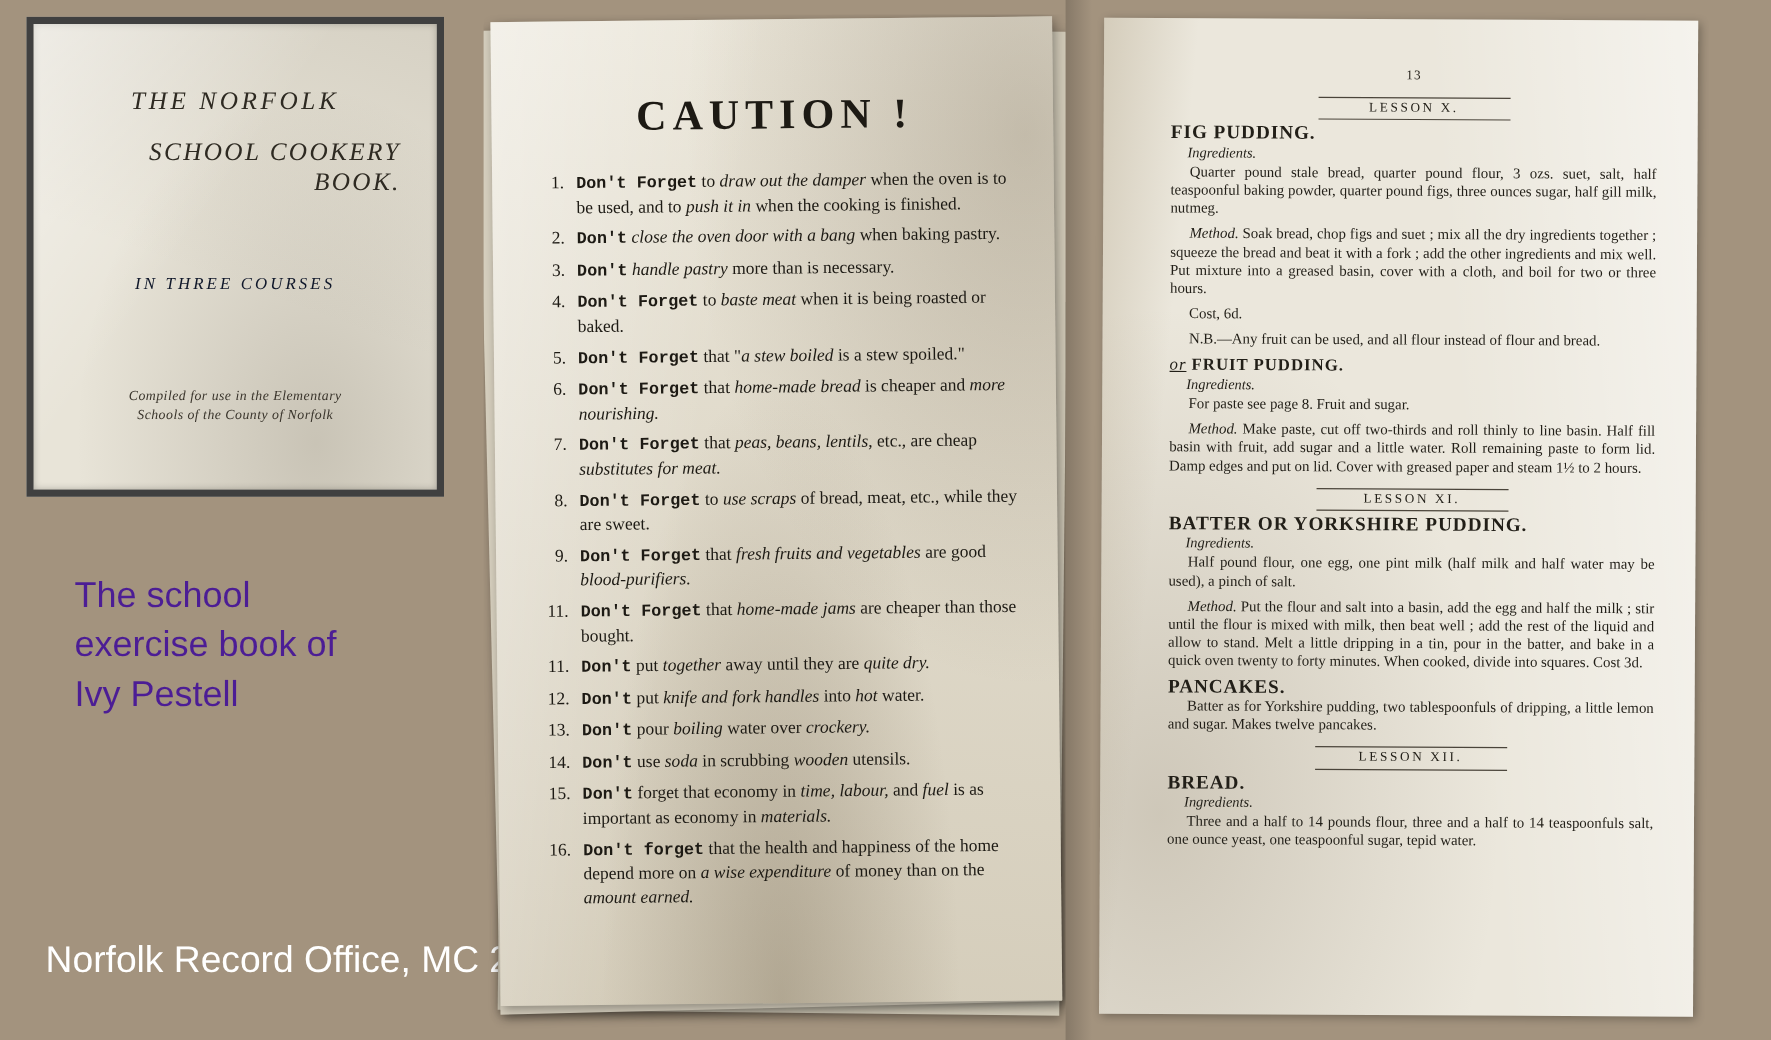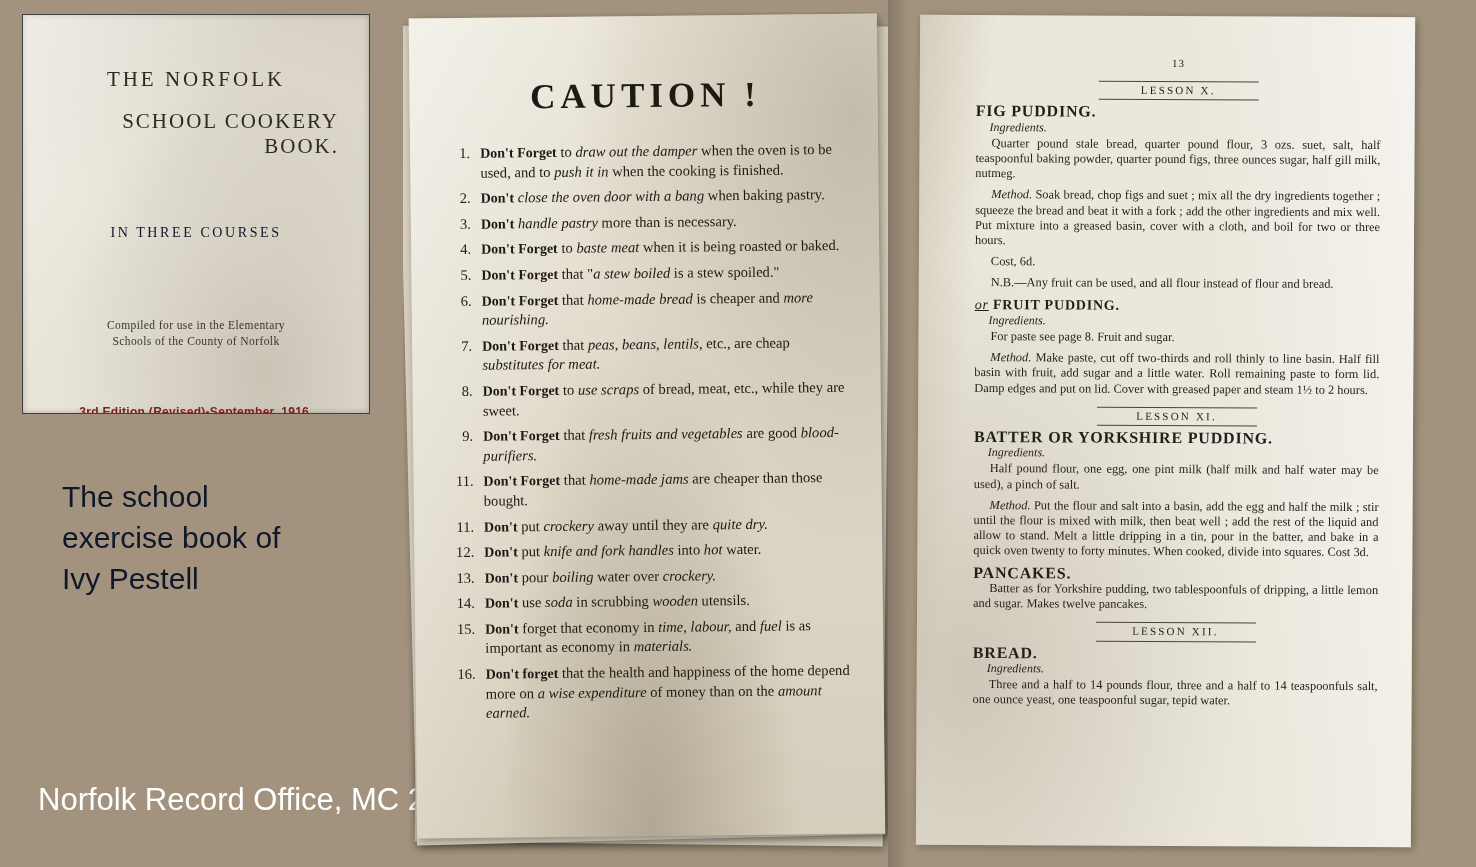--- a/index.html
+++ b/index.html
@@ -15,21 +15,21 @@
     overflow: hidden;
     font-family: "Liberation Sans", sans-serif;
   }
 
   
   .caption-mid {
     position: absolute;
     left: 62px;
     top: 476px;
     width: 330px;
-    color: #0f172a;
+    color: #4c1d95;
     font-size: 30px;
     line-height: 41px;
     font-family: "Liberation Sans", sans-serif;
     white-space: pre-line;
   }
   .caption-bottom {
     position: absolute;
     left: 38px;
     top: 782px;
     color: #ffffff;
@@ -43,22 +43,23 @@
     position: absolute;
     box-sizing: border-box;
     overflow: hidden;
   }
   #photo-title {
     left: 22px;
     top: 14px;
     width: 348px;
     height: 400px;
     background: #e8e4d8;
-    border: 1px solid #404040;
+    border: 6px solid #404040;
     box-shadow: 0 0 6px rgba(0,0,0,0.25) inset;
+    font-style: italic;
   }
   #photo-title:before {
     content: "";
     position: absolute;
     inset: 0;
     background:
       linear-gradient(125deg, rgba(255,255,255,0.5) 0%, rgba(255,255,255,0) 42%),
       linear-gradient(200deg, rgba(120,110,90,0.16) 0%, rgba(255,255,255,0) 55%),
       radial-gradient(ellipse at 70% 90%, rgba(90,80,60,0.22) 0%, rgba(255,255,255,0) 60%);
     pointer-events: none;
@@ -171,21 +172,21 @@
   }
   ol.dont-list li .num {
     position: absolute;
     left: 0;
     width: 26px;
     text-align: right;
     font-size: 14.6px;
   }
   .dont {
     font-weight: bold;
-    font-family: Liberation Serif, serif;
+    font-family: Liberation Mono, monospace;
     font-size: 14px;
   }
 
   
   #photo-recipes {
     left: 904px;
     top: 6px;
     width: 520px;
     height: 855px;
   }
@@ -295,21 +296,21 @@
             <li><span class="num">1.</span><span class="dont">Don't Forget</span><span> to <i>draw out the damper</i> when the oven is to be used, and to <i>push it in</i> when the cooking is finished.</span></li>
             <li><span class="num">2.</span><span class="dont">Don't</span><span> <i>close the oven door with a bang</i> when baking pastry.</span></li>
             <li><span class="num">3.</span><span class="dont">Don't</span><span> <i>handle pastry</i> more than is necessary.</span></li>
             <li><span class="num">4.</span><span class="dont">Don't Forget</span><span> to <i>baste meat</i> when it is being roasted or baked.</span></li>
             <li><span class="num">5.</span><span class="dont">Don't Forget</span><span> that "<i>a stew boiled</i> is a stew spoiled."</span></li>
             <li><span class="num">6.</span><span class="dont">Don't Forget</span><span> that <i>home-made bread</i> is cheaper and <i>more nourishing.</i></span></li>
             <li><span class="num">7.</span><span class="dont">Don't Forget</span><span> that <i>peas, beans, lentils</i>, etc., are cheap <i>substitutes for meat.</i></span></li>
             <li><span class="num">8.</span><span class="dont">Don't Forget</span><span> to <i>use scraps</i> of bread, meat, etc., while they are sweet.</span></li>
             <li><span class="num">9.</span><span class="dont">Don't Forget</span><span> that <i>fresh fruits and vegetables</i> are good <i>blood-purifiers.</i></span></li>
             <li><span class="num">11.</span><span class="dont">Don't Forget</span><span> that <i>home-made jams</i> are cheaper than those bought.</span></li>
-            <li><span class="num">11.</span><span class="dont">Don't</span><span> put <i>crockery</i> away until they are <i>quite dry.</i></span></li>
+            <li><span class="num">11.</span><span class="dont">Don't</span><span> put <i>together</i> away until they are <i>quite dry.</i></span></li>
             <li><span class="num">12.</span><span class="dont">Don't</span><span> put <i>knife and fork handles</i> into <i>hot</i> water.</span></li>
             <li><span class="num">13.</span><span class="dont">Don't</span><span> pour <i>boiling</i> water over <i>crockery.</i></span></li>
             <li><span class="num">14.</span><span class="dont">Don't</span><span> use <i>soda</i> in scrubbing <i>wooden</i> utensils.</span></li>
             <li><span class="num">15.</span><span class="dont">Don't</span><span> forget that economy in <i>time, labour,</i> and <i>fuel</i> is as important as economy in <i>materials.</i></span></li>
             <li><span class="num">16.</span><span class="dont">Don't forget</span><span> that the health and happiness of the home depend more on <i>a wise expenditure</i> of money than on the <i>amount earned.</i></span></li>
           </ol>
       </div>
     </div>
   </div>
 

